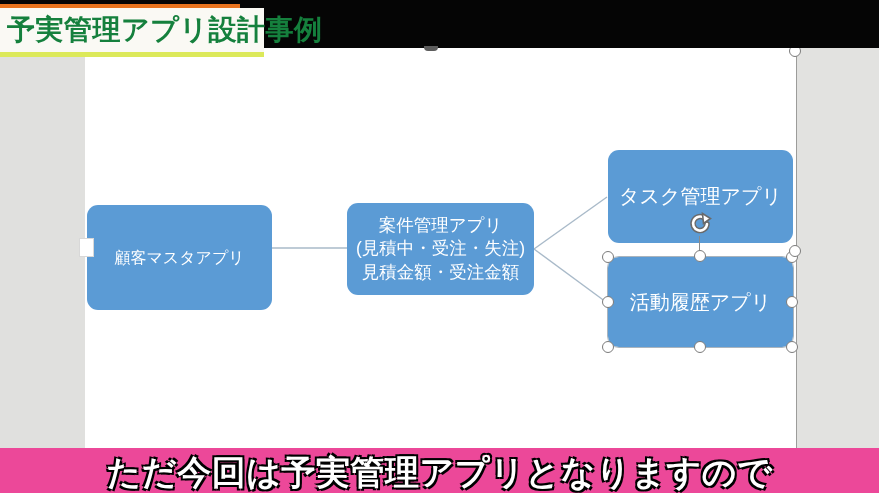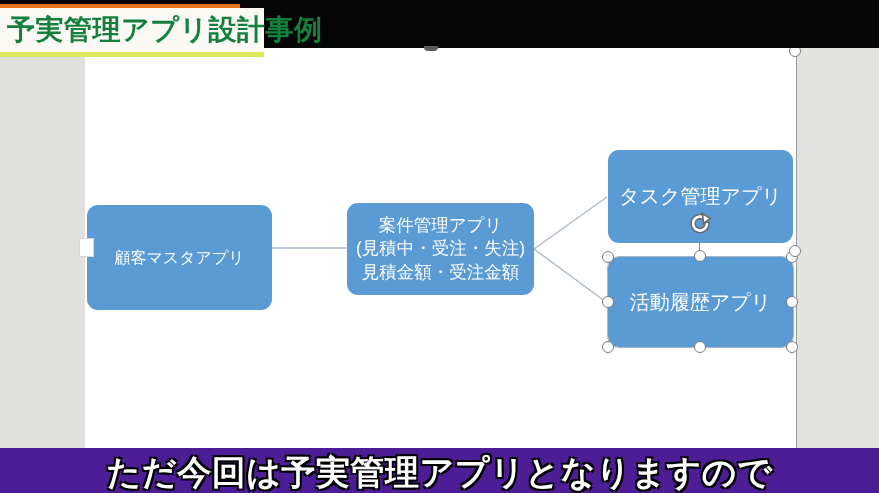--- a/index.html
+++ b/index.html
@@ -28,21 +28,21 @@
   .anchor-square{position:absolute;left:80px;top:239px;width:13px;height:17px;background:#fff;box-shadow:0 0 0 1px #d8d8d8;}
 
   
   .top-bar{position:absolute;left:0;top:0;width:879px;height:48px;background:#050505;}
   .top-mark{position:absolute;left:424px;top:46px;width:14px;height:5px;background:#5c5c5c;border-radius:0 0 4px 4px;}
   .title-plate{position:absolute;left:0;top:8px;width:264px;height:44px;background:#faf9f4;box-sizing:border-box;}
   .title-accent-top{position:absolute;left:0;top:-4px;width:240px;height:4px;background:#e8731e;}
   .title-accent-bottom{position:absolute;left:0;bottom:-5px;width:264px;height:5px;background:#dce95a;}
   .title-text{position:absolute;left:7px;top:3px;font-size:28px;font-weight:900;color:#15803d;letter-spacing:0.5px;white-space:nowrap;}
 
-  .caption-bar{position:absolute;left:0;top:448px;width:879px;height:45px;background:#4c1d95;text-decoration:underline;}
+  .caption-bar{position:absolute;left:0;top:448px;width:879px;height:45px;background:#ec4899;text-decoration:underline;}
   .caption-text{position:absolute;left:0;top:2px;width:100%;text-align:center;font-size:34px;font-weight:900;color:#fff;
                 letter-spacing:0.5px;white-space:nowrap;
                 text-shadow:2px 2px 0 #000,-2px 2px 0 #000,2px -2px 0 #000,-2px -2px 0 #000;}
 
   .subscribe-badge{position:absolute;right:10px;top:434px;font-size:27px;font-weight:900;color:#8c1212;letter-spacing:1px;
                    text-shadow:1px 0 0 #cda43e,-1px 0 0 #cda43e,0 1px 0 #cda43e,0 -1px 0 #cda43e;}
 </style>
 </head>
 <body>
 

